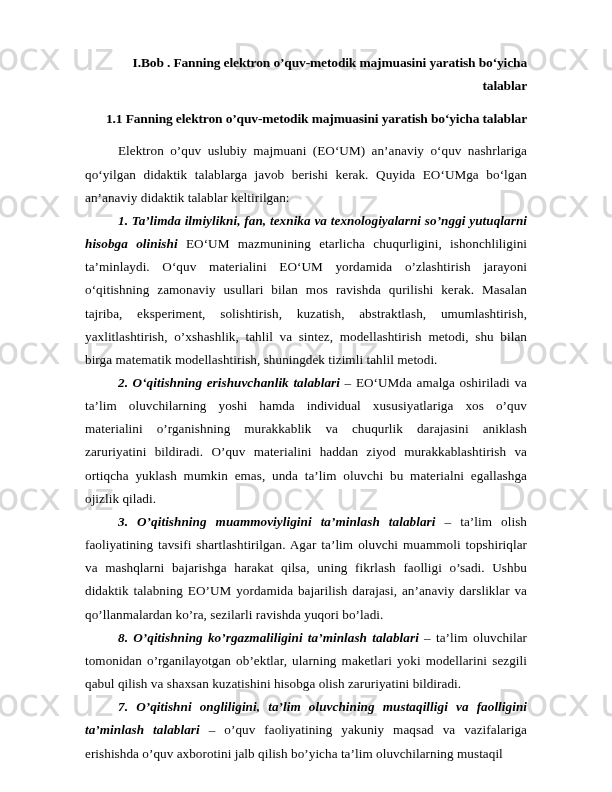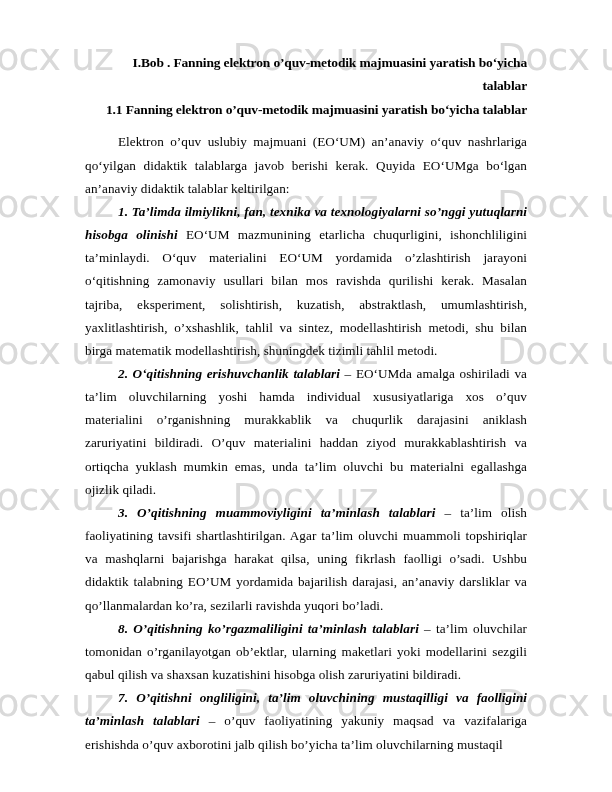--- a/index.html
+++ b/index.html
@@ -56,21 +56,21 @@
 
   .doc-heading {
     font-size: 13.5px;
     font-weight: bold;
     line-height: 1.74;
     text-align: right;
     margin: 0;
     letter-spacing: -0.15px;
   }
   .doc-heading.h-sub {
-    margin-top: 0;
+    margin-top: 9px;
   }
 
   p.body-par {
     font-size: 13.2px;
     line-height: 1.755;
     text-align: justify;
     text-justify: inter-word;
     margin: 0;
     text-indent: 33px;
     letter-spacing: 0.05px;

